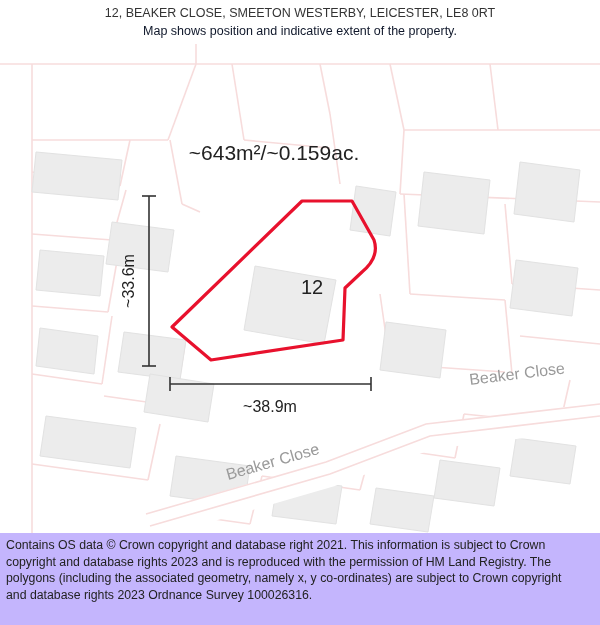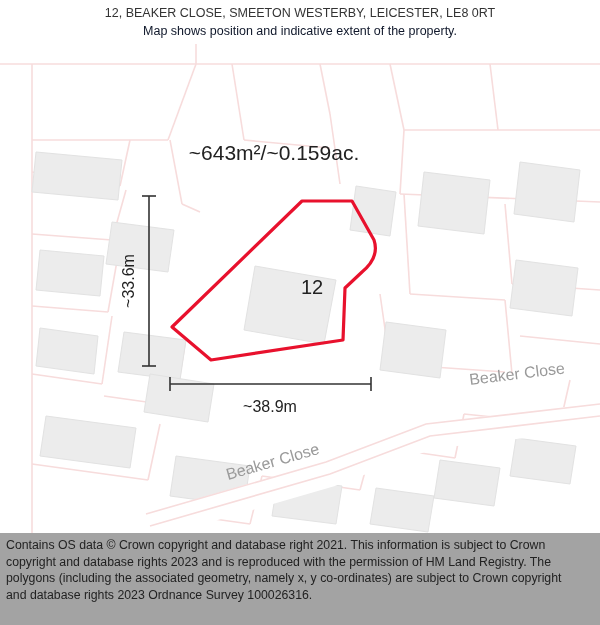--- a/index.html
+++ b/index.html
@@ -58,21 +58,21 @@
   }
   
   .footer {
     position: absolute;
     left: 0;
     top: 533px;
     width: 600px;
     height: 92px;
     box-sizing: border-box;
     padding: 4px 18px 0 6px;
-    background: #a3a3a3;
+    background: #c4b5fd;
   }
   .footer-text {
     font-size: 12.3px;
     line-height: 16.5px;
     color: #222222;
   }
 </style>
 </head>
 <body>
 

